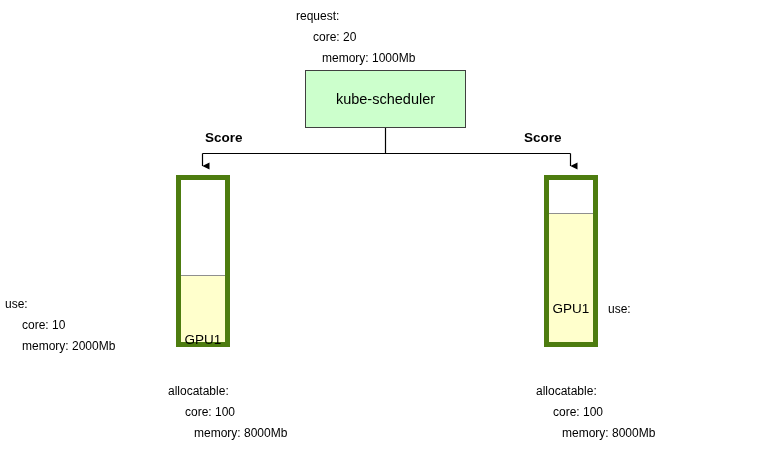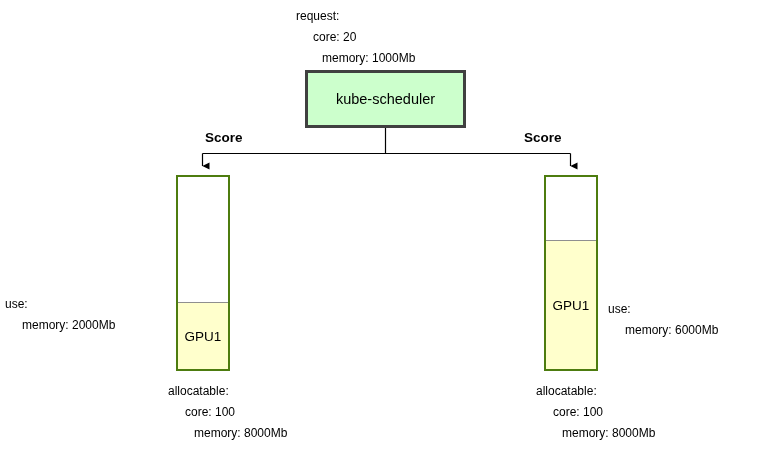--- a/index.html
+++ b/index.html
@@ -50,35 +50,35 @@
   .text-block.indent-stagger .tb-line-2 { padding-left: 26px; }
 
   
   .scheduler-box {
     position: absolute;
     left: 305px;
     top: 70px;
     width: 161px;
     height: 58px;
     background: #ccffcc;
-    border: 3px solid #404040;
+    border: 1px solid #404040;
     box-sizing: border-box;
     display: flex;
     align-items: center;
     justify-content: center;
     font-size: 14.5px;
     color: #000;
   }
 
   
   .node-bar {
     position: absolute;
     width: 54px;
-    height: 196px;
-    border: 2px solid #4d7c0f;
+    height: 172px;
+    border: 5px solid #4d7c0f;
     box-sizing: border-box;
     background: #ffffff;
   }
   .node-bar .bar-fill {
     position: absolute;
     left: 0;
     right: 0;
     bottom: 0;
     background: #ffffcc;
     border-top: 1px solid #8f8f8f;
@@ -152,26 +152,26 @@
     <div class="bar-label" style="top: 151.535px;">GPU1</div>
   </div>
 
   <div class="node-bar" id="node-bar-right">
     <div class="bar-fill" style="height: 128.622px;"></div>
     <div class="bar-label" style="top: 120.689px;">GPU1</div>
   </div>
 
   <div class="text-block" id="use-block-left">
     <span class="tb-title">use:</span>
+    <span class="tb-line">core: 10</span>
     <span class="tb-line">memory: 2000Mb</span>
   </div>
 
   <div class="text-block" id="use-block-right">
     <span class="tb-title">use:</span>
-    <span class="tb-line">memory: 6000Mb</span>
   </div>
 
   <div class="text-block indent-stagger" id="allocatable-block-left">
     <span class="tb-title">allocatable:</span>
     <span class="tb-line tb-line-1">core: 100</span>
     <span class="tb-line tb-line-2">memory: 8000Mb</span>
   </div>
 
   <div class="text-block indent-stagger" id="allocatable-block-right">
     <span class="tb-title">allocatable:</span>

